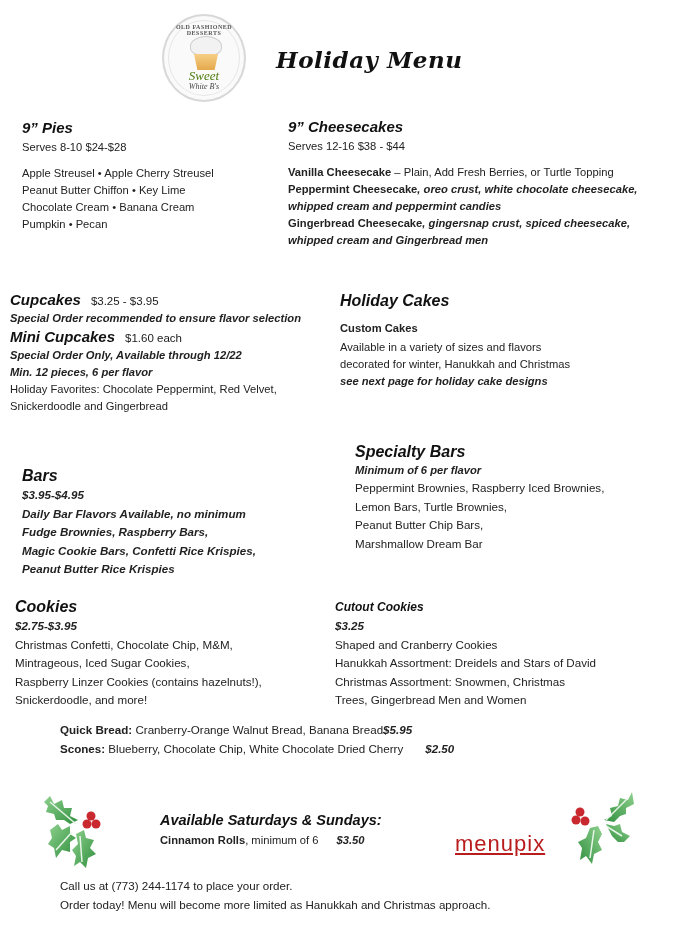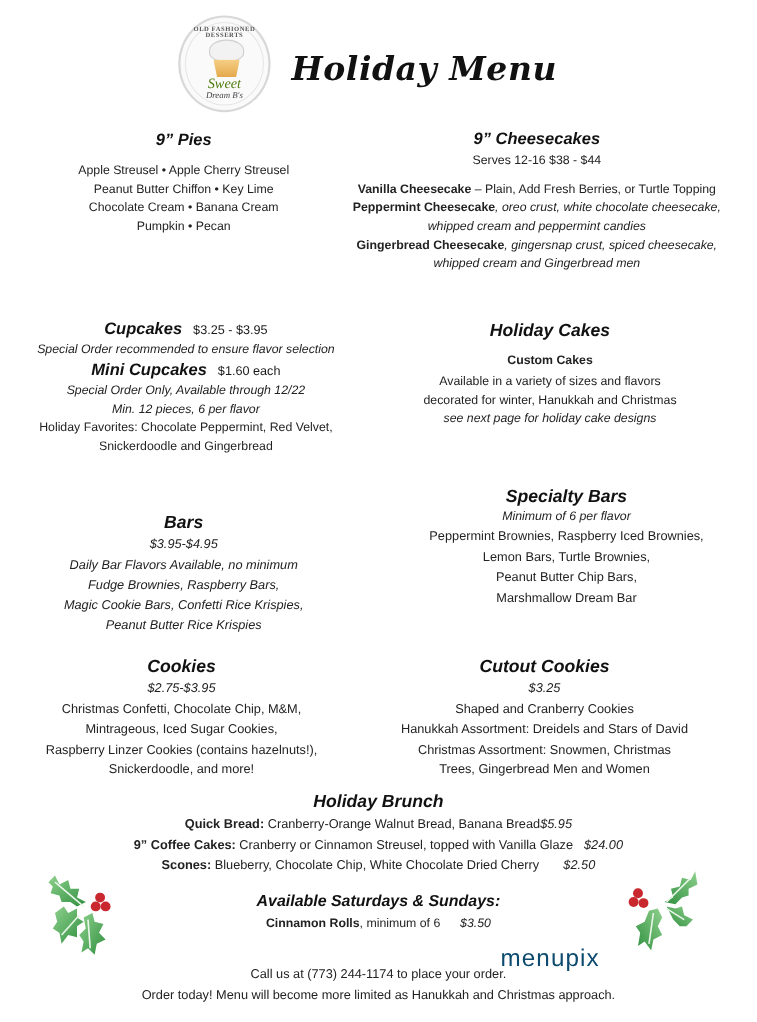--- a/index.html
+++ b/index.html
@@ -1,57 +1,58 @@
 <!DOCTYPE html>
 <html><head>
 <meta charset="utf-8">
 <style>
   * { box-sizing: border-box; margin: 0; padding: 0; }
   html, body { width: 688px; height: 929px; background: #ffffff; overflow: hidden; }
   body { font-family: "Liberation Sans", "DejaVu Sans", sans-serif; color: #1a1a1a; position: relative; }
 
   .abs { position: absolute; }
-  .center { text-align: center; }
+  .center { }
   .sec-title { font-weight: bold; font-style: italic; font-size: 15px; color: #111; line-height: 20px; }
   .t12 { font-size: 11.2px; line-height: 17px; color: #222; }
   .t12b { font-size: 11.6px; line-height: 18.5px; color: #222; }
-  .it { font-style: italic; }
+  .it { font-style: italic; font-weight: bold; }
   .b { font-weight: bold; }
   .bi { font-weight: bold; }
   .price-inline { font-weight: normal; font-style: normal; font-size: 11.5px; margin-left: 10px; }
 
   
   .logo { left: 162px; top: 14px; width: 84px; height: 88px; border-radius: 50%; border: 2px solid #d8d8d8; background: #fafafa; }
   .logo-ring { position: absolute; inset: 4px; border-radius: 50%; border: 1px solid #e6e6e6; }
   .logo-top { position: absolute; top: 8px; left: 0; width: 100%; text-align: center; font-family: "Liberation Serif", serif; font-size: 6px; font-weight: bold; letter-spacing: 0.5px; color: #555; }
   .muffin-top { position: absolute; left: 26px; top: 20px; width: 32px; height: 20px; border-radius: 50% 50% 40% 40%; background: #f2f2f2; border: 1px solid #cfcfcf; }
   .muffin-cup { position: absolute; left: 30px; top: 38px; width: 24px; height: 16px; background: linear-gradient(#f6cf86, #e4a94c); clip-path: polygon(0 0, 100% 0, 86% 100%, 14% 100%); }
   .logo-sweet { position: absolute; top: 52px; width: 100%; text-align: center; font-family: "Liberation Serif", serif; font-style: italic; font-size: 13px; color: #4d7c0f; }
   .logo-mandy { position: absolute; top: 66px; width: 100%; text-align: center; font-family: "Liberation Serif", serif; font-style: italic; font-size: 8px; color: #444; }
-  .title { left: 265px; top: 46px; font-family: "DejaVu Serif", serif; font-style: italic; font-weight: bold; font-size: 30px; color: #111; letter-spacing: 0.5px; }
+  .title { left: 276px; top: 46px; font-family: "DejaVu Serif", serif; font-style: italic; font-weight: bold; font-size: 23px; color: #111; letter-spacing: 0.5px; }
 
   
   .holly { width: 80px; height: 80px; }
-  .watermark { left: 455px; top: 858px; font-family: "Liberation Sans", sans-serif; font-size: 22px; color: #0c4a6e; letter-spacing: 1px; }
+  .watermark { left: 455px; top: 831px; font-family: "Liberation Sans", sans-serif; font-size: 22px; color: #b91c1c; letter-spacing: 1px; text-decoration: underline; }
 </style>
 </head>
 <body>
 
 <div class="abs logo">
   <div class="logo-ring"></div>
   <div class="logo-top">OLD FASHIONED DESSERTS</div>
   <div class="muffin-top"></div>
   <div class="muffin-cup"></div>
   <div class="logo-sweet">Sweet</div>
-  <div class="logo-mandy">Dream B's</div>
+  <div class="logo-mandy">White B's</div>
 </div>
 <div class="abs title">Holiday Menu</div>
 
 <div class="abs center" style="left:22px; top:118px; width:290px;">
   <div class="sec-title">9” Pies</div>
+  <div class="t12" style="margin-top:1px;">Serves 8-10   $24-$28</div>
   <div style="margin-top:9px;">
     <div class="t12">Apple Streusel  •  Apple Cherry Streusel</div>
     <div class="t12">Peanut Butter Chiffon  •  Key Lime</div>
     <div class="t12">Chocolate Cream  •  Banana Cream</div>
     <div class="t12">Pumpkin  •  Pecan</div>
   </div>
 </div>
 
 <div class="abs center" style="left:288px; top:117px; width:400px;">
   <div class="sec-title">9” Cheesecakes</div>
@@ -110,35 +111,31 @@
 <div class="abs center" style="left:15px; top:597px; width:300px;">
   <div class="sec-title" style="font-size:16px;">Cookies</div>
   <div class="t12b it">$2.75-$3.95</div>
   <div class="t12b">Christmas Confetti, Chocolate Chip, M&amp;M,</div>
   <div class="t12b">Mintrageous, Iced Sugar Cookies,</div>
   <div class="t12b">Raspberry Linzer Cookies (contains hazelnuts!),</div>
   <div class="t12b">Snickerdoodle, and more!</div>
 </div>
 
 <div class="abs center" style="left:335px; top:597px; width:320px;">
-  <div class="sec-title" style="font-size:16px;">Cutout Cookies</div>
+  <div class="sec-title" style="font-size:12px;">Cutout Cookies</div>
   <div class="t12b it">$3.25</div>
   <div class="t12b">Shaped and Cranberry Cookies</div>
   <div class="t12b">Hanukkah Assortment: Dreidels and Stars of David</div>
   <div class="t12b">Christmas Assortment: Snowmen, Christmas</div>
   <div class="t12b">Trees, Gingerbread Men and Women</div>
 </div>
 
 <div class="abs center" style="left:60px; top:720px; width:568px;">
-  <div class="sec-title" style="font-size:16px;">Holiday Brunch</div>
   <div class="t12b" style="margin-top:1px;">
     <span class="b">Quick Bread:</span><span> Cranberry-Orange Walnut Bread, Banana Bread</span><span class="it" style="">$5.95</span>
-  </div>
-  <div class="t12b">
-    <span class="b">9” Coffee Cakes:</span><span> Cranberry or Cinnamon Streusel, topped with Vanilla Glaze</span><span class="it" style="margin-left:10px;">$24.00</span>
   </div>
   <div class="t12b">
     <span class="bi">Scones:</span><span>  Blueberry, Chocolate Chip, White Chocolate Dried Cherry</span><span class="it" style="margin-left:22px;">$2.50</span>
   </div>
 </div>
 
 <div class="abs center" style="left:160px; top:810px; width:368px;">
   <div class="sec-title" style="font-size:14.5px;">Available Saturdays &amp; Sundays:</div>
   <div class="t12" style="margin-top:2px;">
     <span class="bi">Cinnamon Rolls</span><span>, minimum of 6</span><span class="it" style="margin-left:18px;">$3.50</span>

